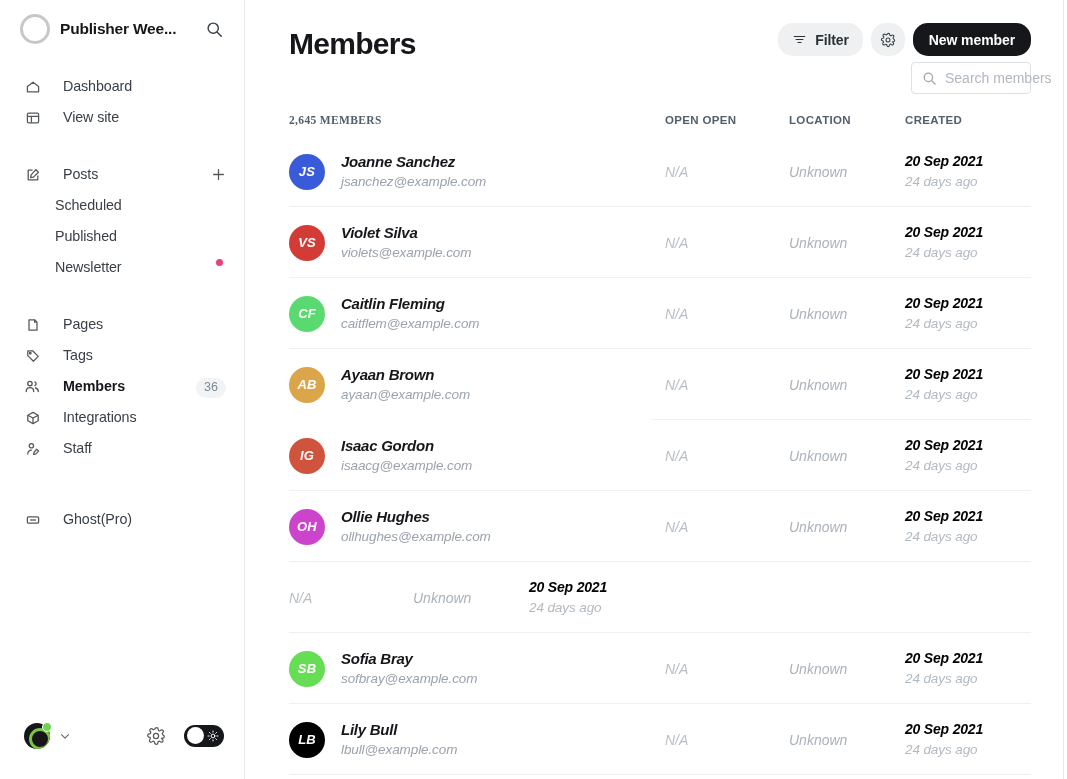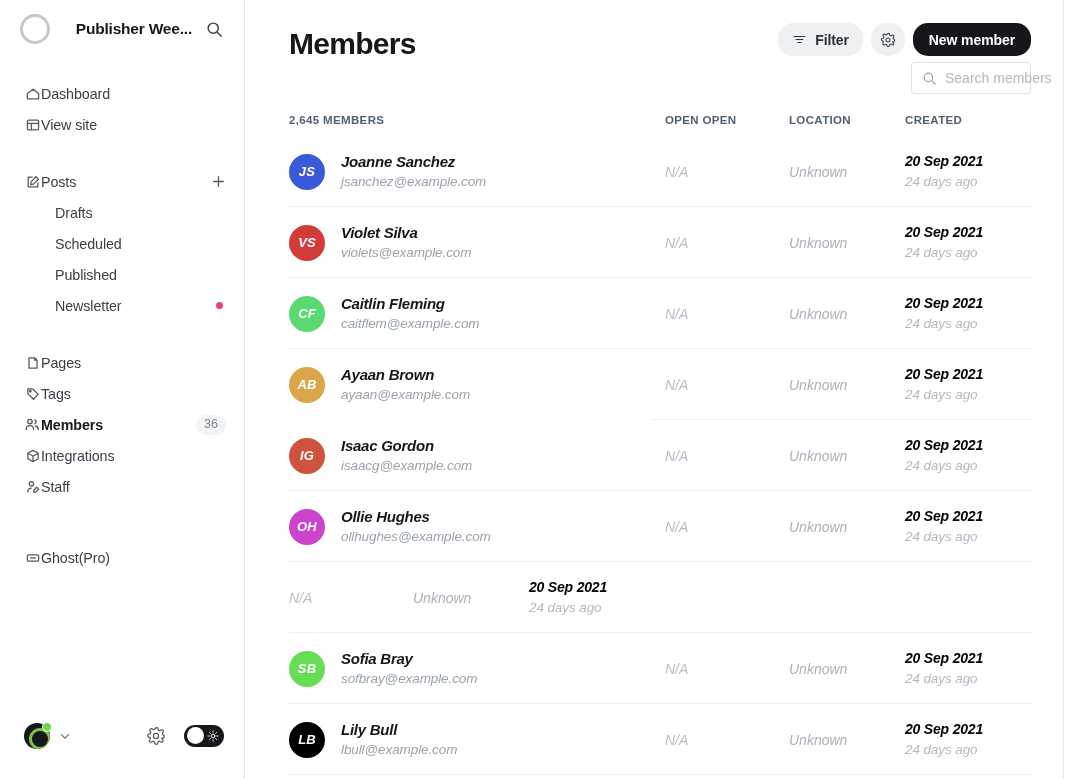--- a/index.html
+++ b/index.html
@@ -16,43 +16,42 @@
     width: 245px; height: 779px;
     border-right: 1px solid #e6e9eb;
     display: flex; flex-direction: column;
     position: relative; flex: 0 0 245px;
     background: #fff;
   }
   .sb-top {
     display: flex; align-items: center;
     height: 58px; padding: 0 18px 0 20px;
     gap: 10px;
-    text-align: right;
   }
   .site-logo {
     width: 30px; height: 30px; border-radius: 50%;
     border: 3px solid #c7c7c7; flex: 0 0 30px;
     background: #fff;
   }
   .site-title {
     font-size: 15.5px; font-weight: 700; color: #15171a;
     letter-spacing: -0.2px; white-space: nowrap;
     overflow: hidden; flex: 1;
   }
   .sb-search-btn {
     width: 24px; height: 24px; display: flex;
     align-items: center; justify-content: center;
     flex: 0 0 24px; cursor: pointer;
   }
 
   .nav { padding: 0; margin-top: 20px; }
   .nav-item {
-    display: flex; align-items: center;
+    display: flex; align-items: flex-start;
     height: 31px; padding: 0 18px 0 24px;
-    gap: 0; cursor: pointer; position: relative;
+    gap: 22px; cursor: pointer; position: relative;
   }
   .nav-item .ico {
     width: 17px; height: 17px; flex: 0 0 17px;
     display: flex; align-items: center; justify-content: center;
     color: #54595e;
   }
   .nav-item .lbl {
     font-size: 14.3px; color: #394047; flex: 1;
     letter-spacing: -0.1px; white-space: nowrap;
   }
@@ -168,21 +167,21 @@
     width: 115px; background: transparent;
   }
   .search-box input::placeholder { color: #b0b7bf; }
 
   .table-wrap { padding: 0 0 0 44px; }
   .table-head {
     display: flex; align-items: center; height: 32px;
     font-size: 11.5px; font-weight: 600; color: #53606b;
     letter-spacing: 0.35px; padding-right: 36px;
   }
-  .th-name { flex: 0 0 376px; }
+  .th-name { flex: 0 0 376px; font-family: Liberation Serif, serif; }
   .th-open { flex: 0 0 124px; }
   .th-loc  { flex: 0 0 116px; }
   .th-created { flex: 1; }
 
   .member-row {
     display: flex; align-items: center; height: 71px;
     position: relative; padding-right: 36px; cursor: pointer; font-style: italic;
   }
   .member-row::after {
     content: ''; position: absolute; bottom: 0;
@@ -273,23 +272,20 @@
         </span>
         <span class="lbl">Posts</span>
         <span class="plus-btn">
           <svg width="15" height="15" viewBox="0 0 20 20" fill="none" stroke="currentColor" stroke-width="1.7" stroke-linecap="round">
             <line x1="10" y1="3.5" x2="10" y2="16.5"></line>
               <line x1="3.5" y1="10" x2="16.5" y2="10"></line>
           </svg>
         </span>
       </div>
 
-      <div class="nav-item sub">
-        <span class="lbl">Drafts</span>
-      </div>
       <div class="nav-item sub">
         <span class="lbl">Scheduled</span>
       </div>
       <div class="nav-item sub">
         <span class="lbl">Published</span>
       </div>
       <div class="nav-item sub">
         <span class="lbl">Newsletter</span>
         <span class="dot-badge"></span>
       </div>

